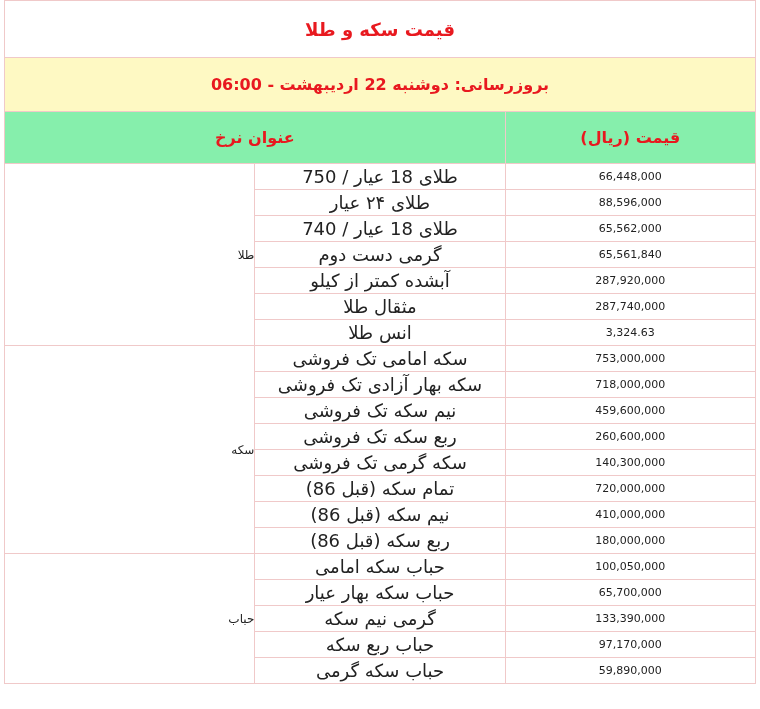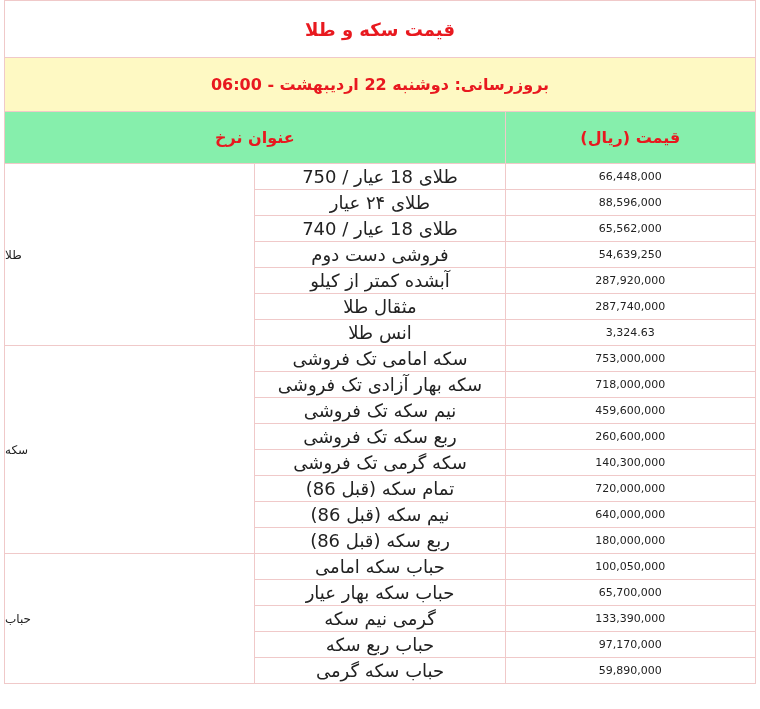--- a/index.html
+++ b/index.html
@@ -68,21 +68,21 @@
   }
   .name-cell {
     height: 26px;
     text-align: center;
     vertical-align: middle;
     font-size: 18px;
     color: #222222;
     direction: rtl;
   }
   .group-cell {
-    text-align: left;
+    text-align: right;
     vertical-align: middle;
     font-size: 12px;
     color: #222222;
     direction: rtl;
   }
   .w-price { width: 268px; }
   .w-name  { width: 380px; }
   .w-group { width: 104px; }
 </style>
 </head>
@@ -109,22 +109,22 @@
       </tr>
       <tr>
         <td class="price-cell">88,596,000</td>
         <td class="name-cell">طلای ۲۴ عیار</td>
       </tr>
       <tr>
         <td class="price-cell">65,562,000</td>
         <td class="name-cell">طلای 18 عیار / 740</td>
       </tr>
       <tr>
-        <td class="price-cell">54,639,250</td>
-        <td class="name-cell">فروشی دست دوم</td>
+        <td class="price-cell">65,561,840</td>
+        <td class="name-cell">گرمی دست دوم</td>
       </tr>
       <tr>
         <td class="price-cell">287,920,000</td>
         <td class="name-cell">آبشده کمتر از کیلو</td>
       </tr>
       <tr>
         <td class="price-cell">287,740,000</td>
         <td class="name-cell">مثقال طلا</td>
       </tr>
       <tr>
@@ -151,21 +151,21 @@
       </tr>
       <tr>
         <td class="price-cell">140,300,000</td>
         <td class="name-cell">سکه گرمی تک فروشی</td>
       </tr>
       <tr>
         <td class="price-cell">720,000,000</td>
         <td class="name-cell">تمام سکه (قبل 86)</td>
       </tr>
       <tr>
-        <td class="price-cell">640,000,000</td>
+        <td class="price-cell">410,000,000</td>
         <td class="name-cell">نیم سکه (قبل 86)</td>
       </tr>
       <tr>
         <td class="price-cell">180,000,000</td>
         <td class="name-cell">ربع سکه (قبل 86)</td>
       </tr>
 
       <tr>
         <td class="price-cell">100,050,000</td>
         <td class="name-cell">حباب سکه امامی</td>

